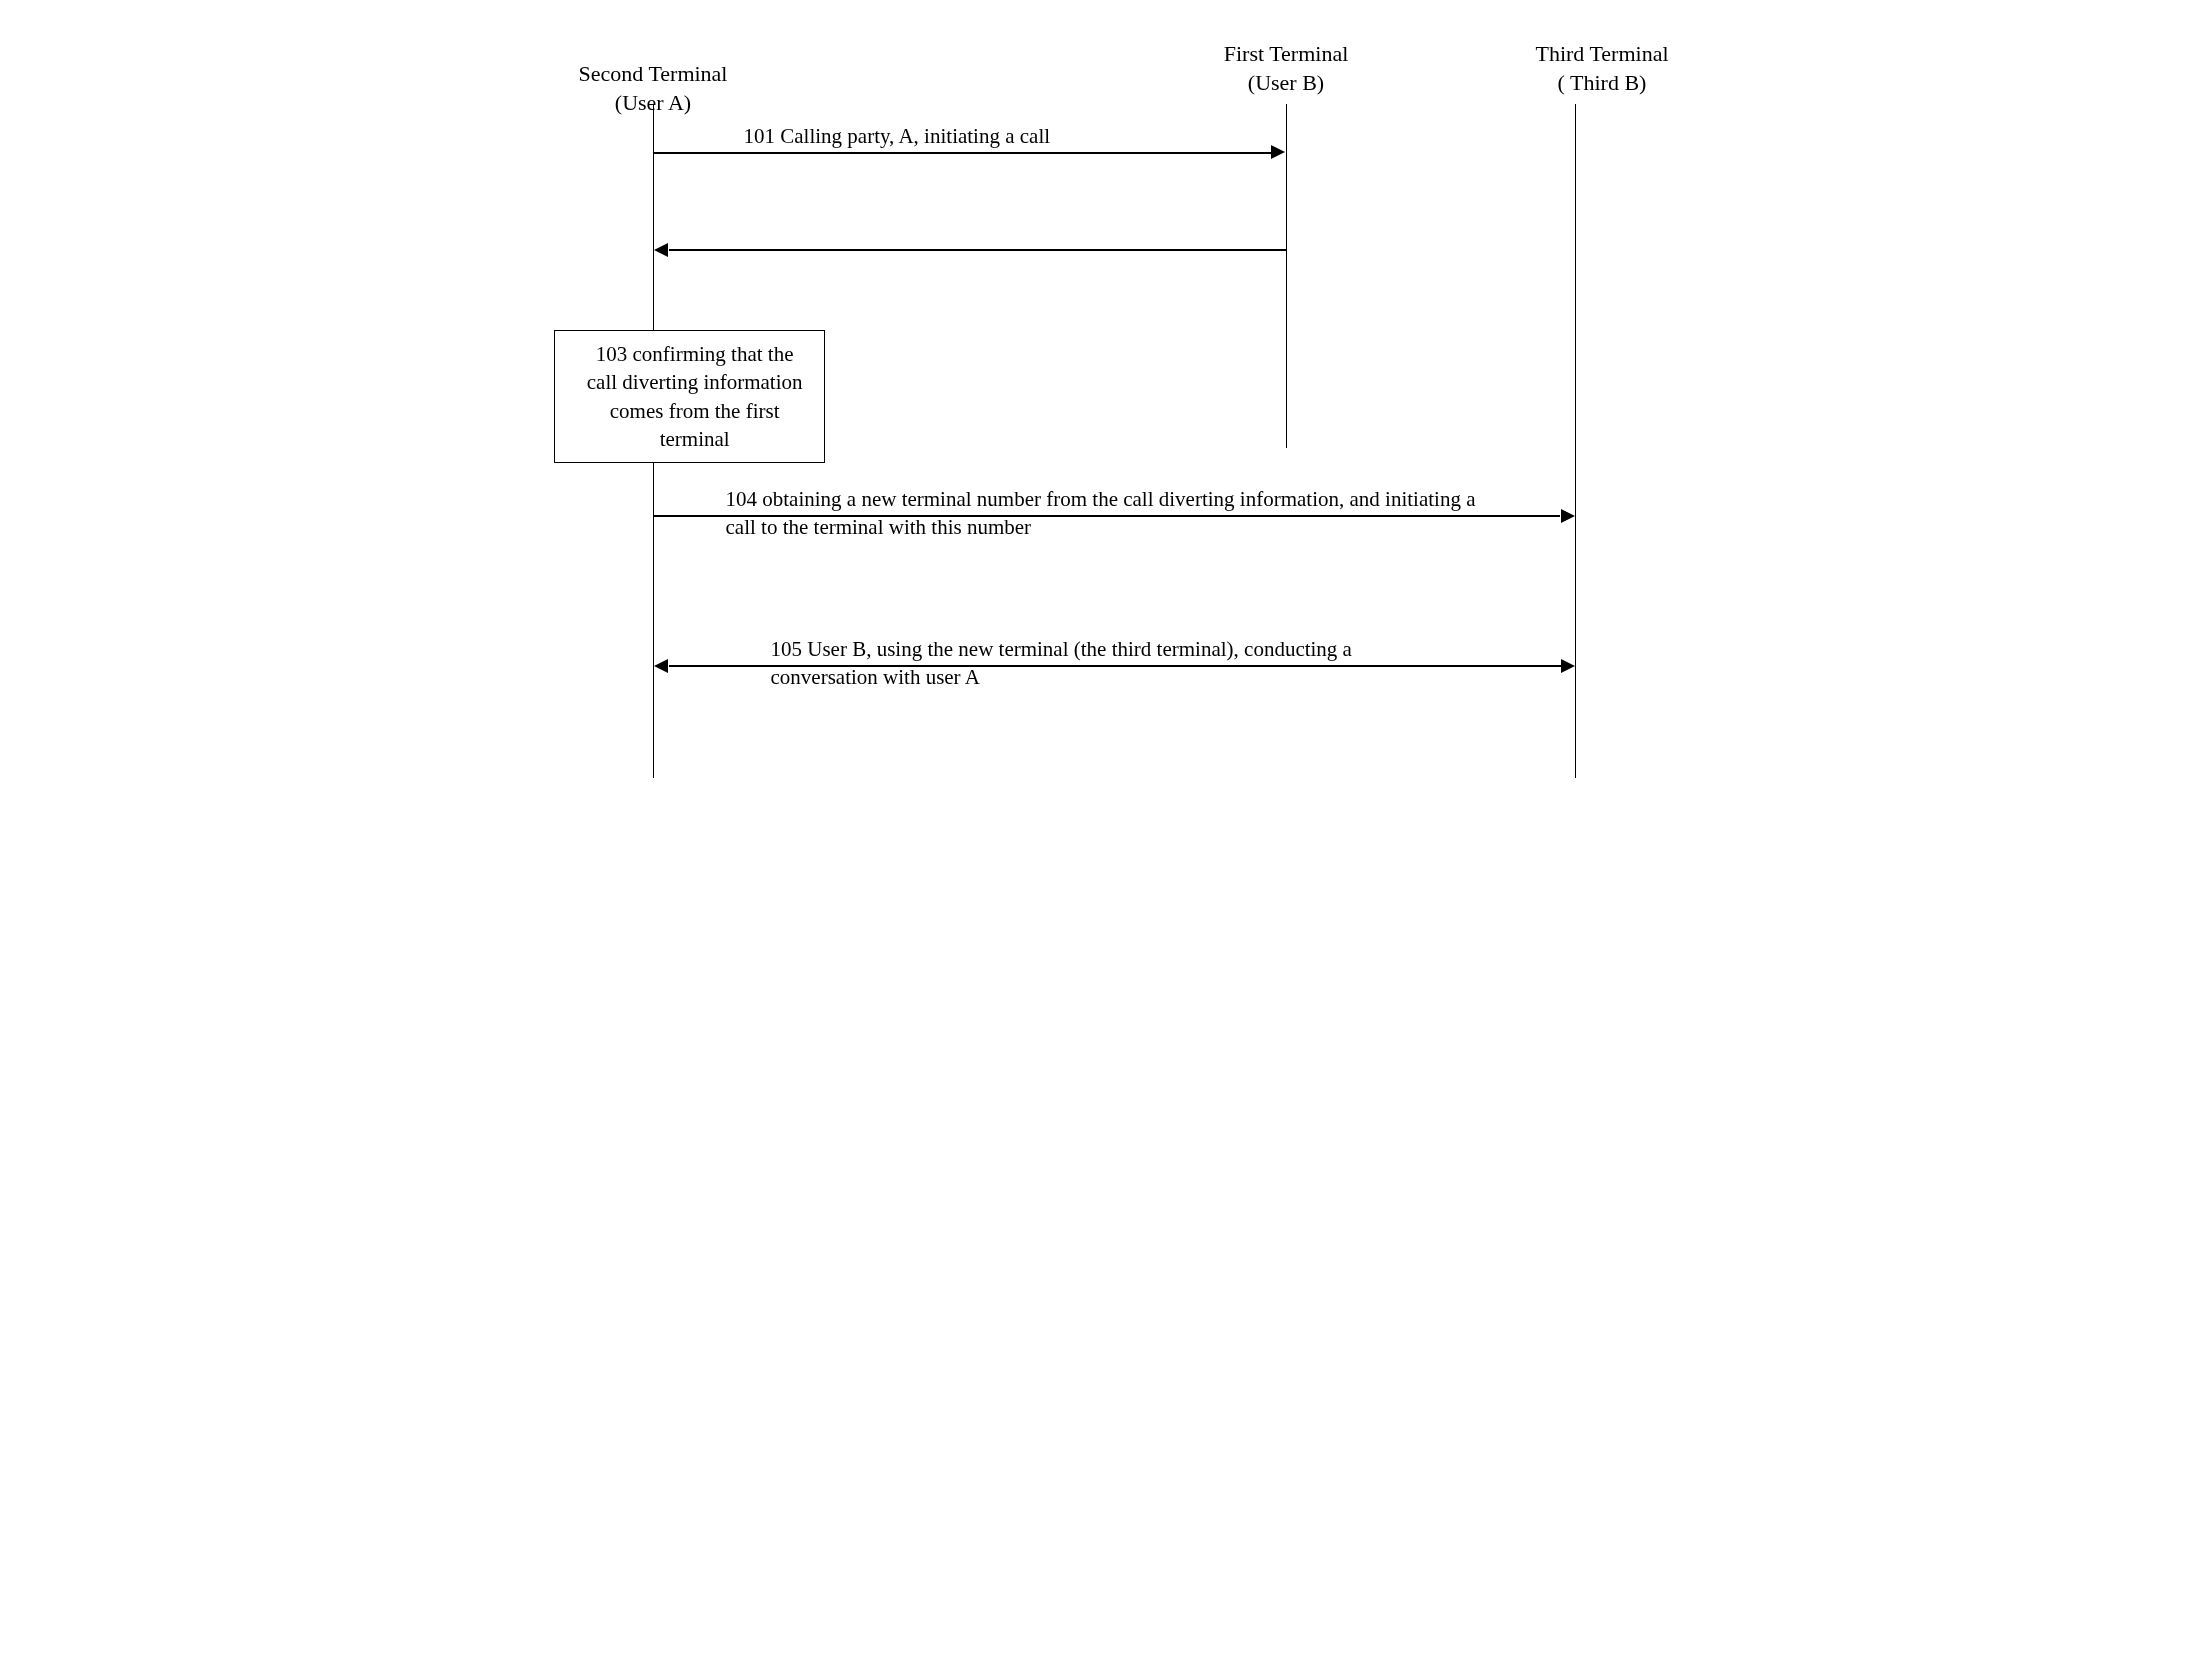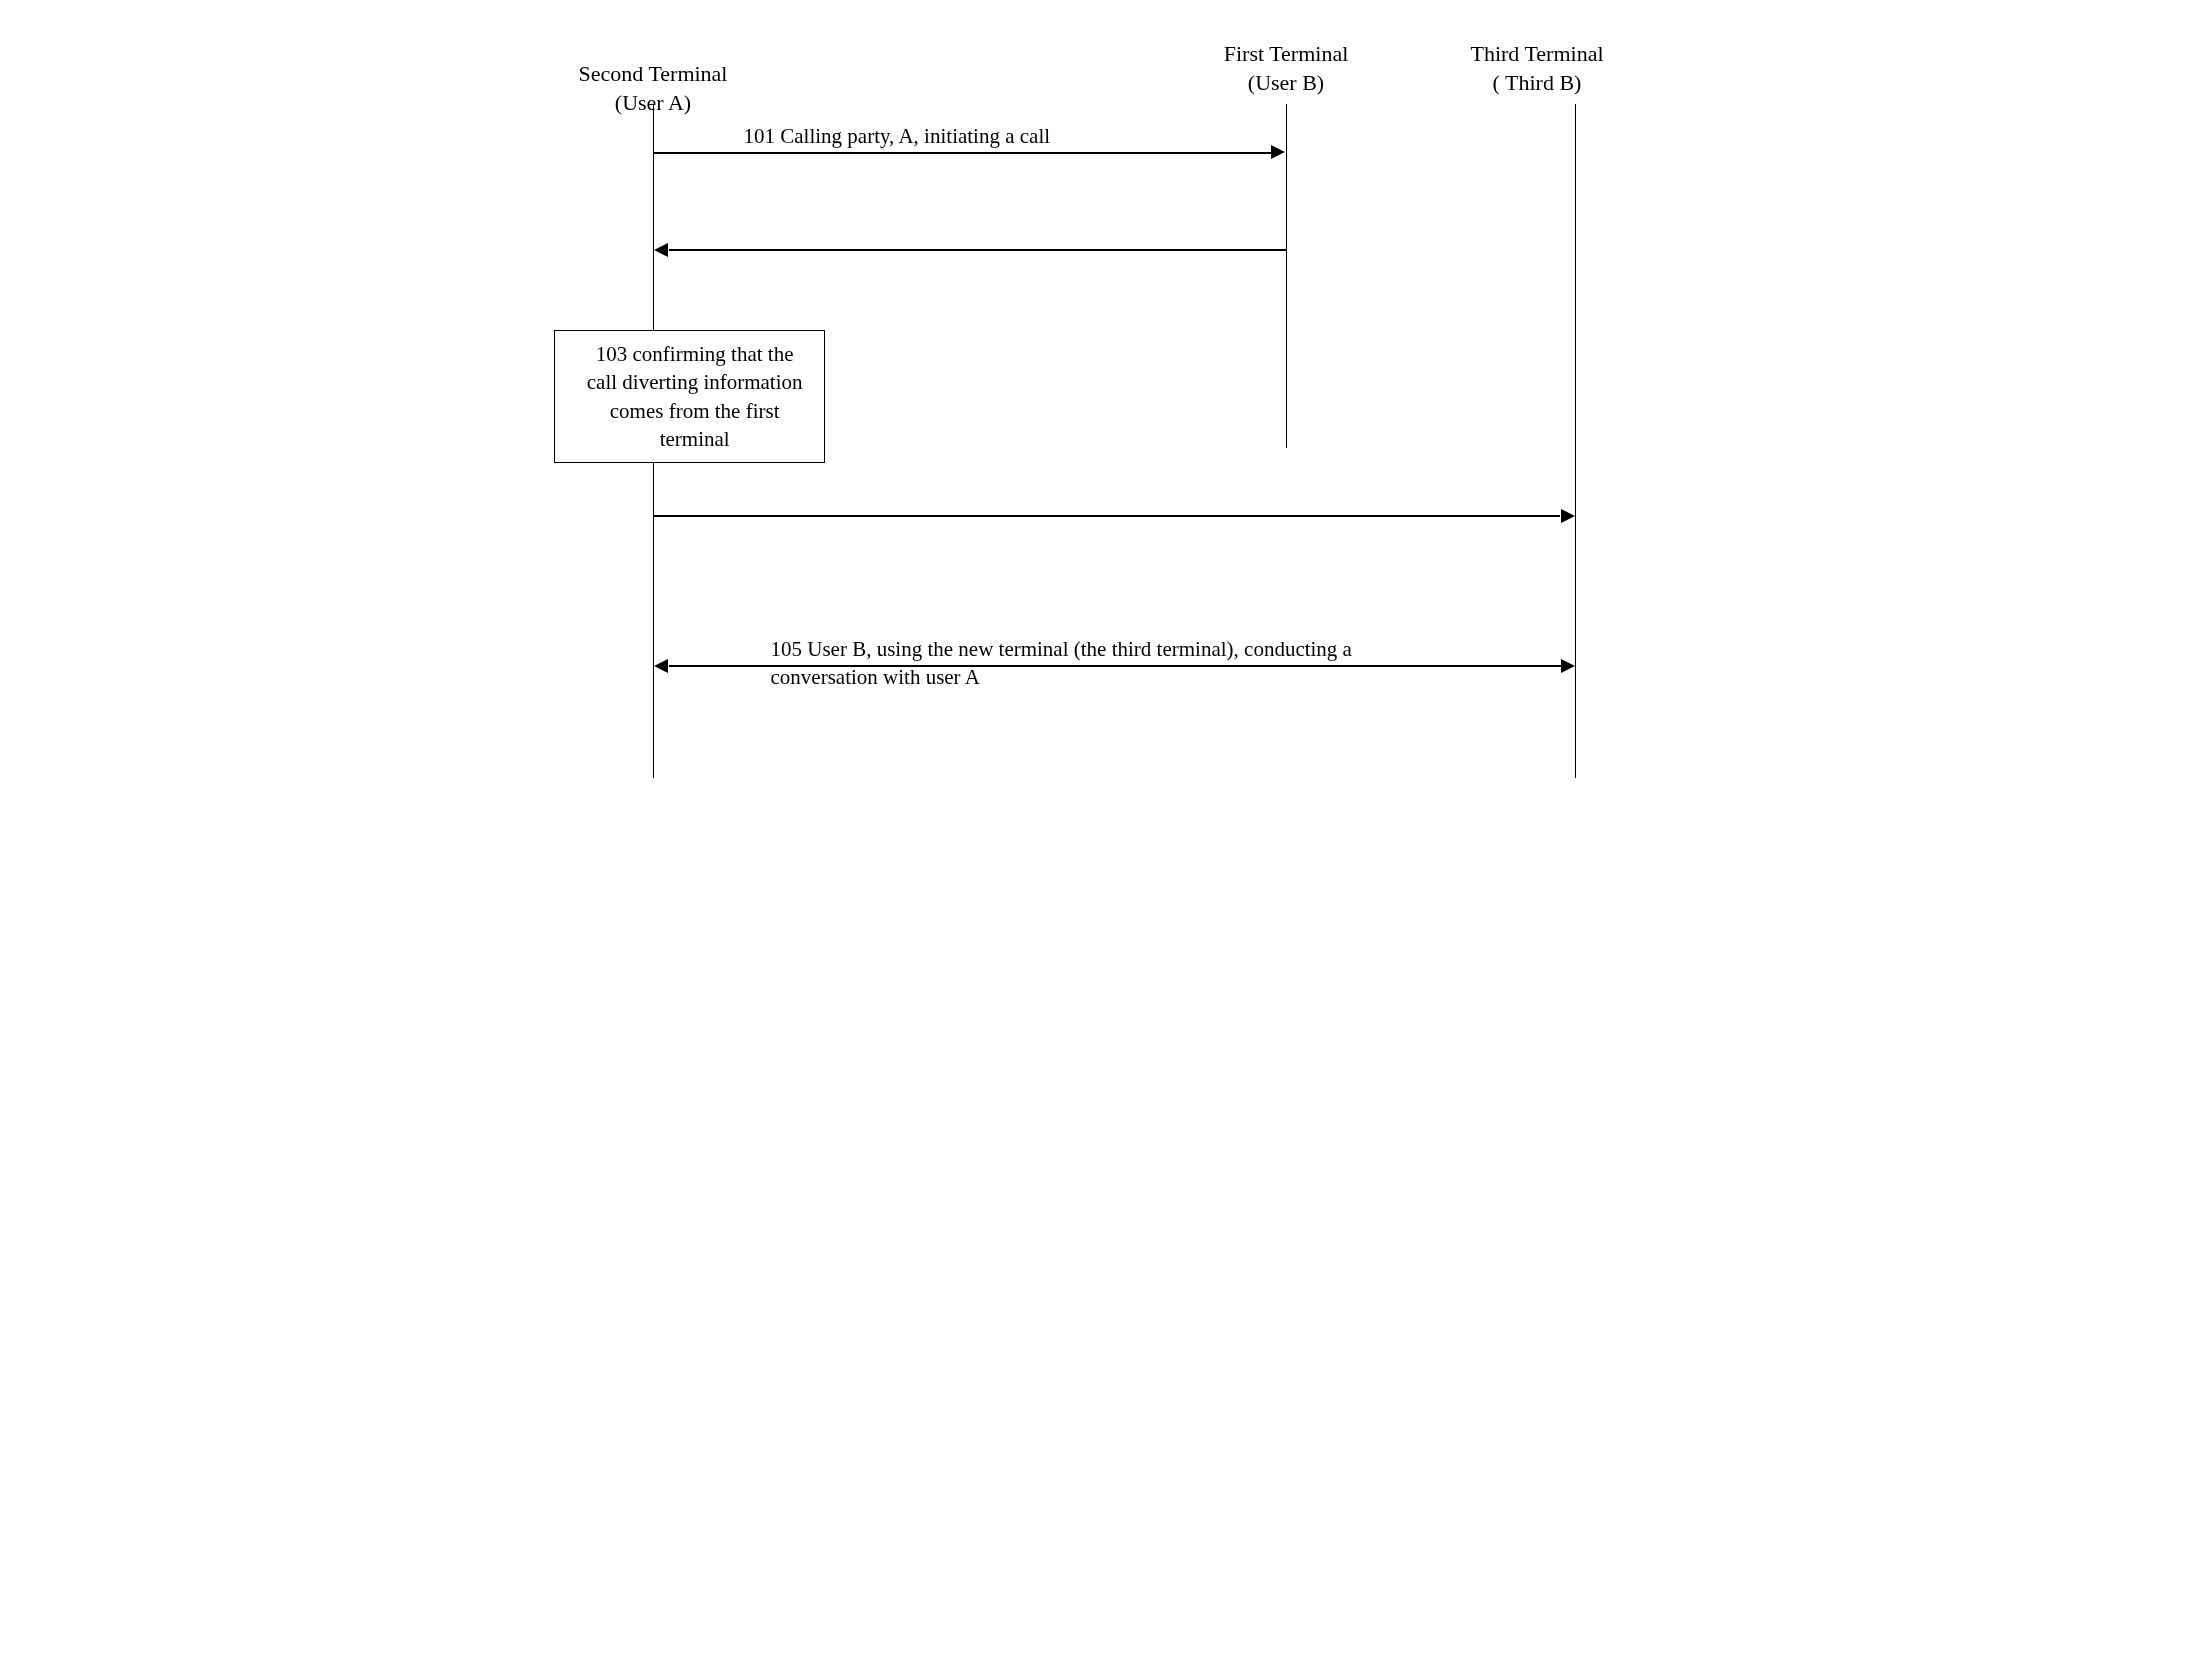--- a/index.html
+++ b/index.html
@@ -73,38 +73,39 @@
 <div class="diagram">
 
   <div class="participant" style="left:0px; top:-50px; width:181px;margin-top:20px;">
     <div>Second Terminal</div>
     <div>(User A)</div>
   </div>
   <div class="participant" style="left:633px; top:-50px; width:181px;">
     <div>First Terminal</div>
     <div>(User B)</div>
   </div>
-  <div class="participant" style="left:884px; top:-50px; width:181px;">
+  <div class="participant" style="left:949px; top:-50px; width:181px;">
     <div>Third Terminal</div>
     <div>( Third B)</div>
   </div>
 
   <div class="lifeline" style="left:90px; top:13.6px; height:674px;"></div>
   <div class="lifeline" style="left:723px; top:13.6px; height:344px;"></div>
   <div class="lifeline" style="left:1012px; top:13.6px; height:674px;"></div>
 
   <div class="msg-label" style="left:181px; top:32px; width:452px;">101 Calling party, A, initiating a call</div>
   <div class="arrow-line" style="left:91px; top:62px; width:617px;"></div>
   <div class="arrowhead-right" style="left:708px; top:55px;"></div>
 
   <div class="arrow-line" style="left:106px; top:159px; width:617px;"></div>
   <div class="arrowhead-left" style="left:91px; top:153px;"></div>
 
   <div class="box" style="left:-9px; top:240px; width:271px;padding-left:24px;">103 confirming that the call diverting information comes from the first terminal</div>
 
+  <div class="msg-label" style="left:163px; top:395px; width:778px;">104 obtaining a new terminal number from the call diverting information, and initiating a call to the terminal with this number</div>
   <div class="arrow-line" style="left:91px; top:425px; width:906px;"></div>
   <div class="arrowhead-right" style="left:998px; top:419px;"></div>
 
   <div class="msg-label" style="left:208px; top:545px; width:688px;">105 User B, using the new terminal (the third terminal), conducting a conversation with user A</div>
   <div class="arrow-line" style="left:106px; top:575px; width:892px;"></div>
   <div class="arrowhead-left" style="left:91px; top:569px;"></div>
   <div class="arrowhead-right" style="left:998px; top:569px;"></div>
 
 </div>
 

